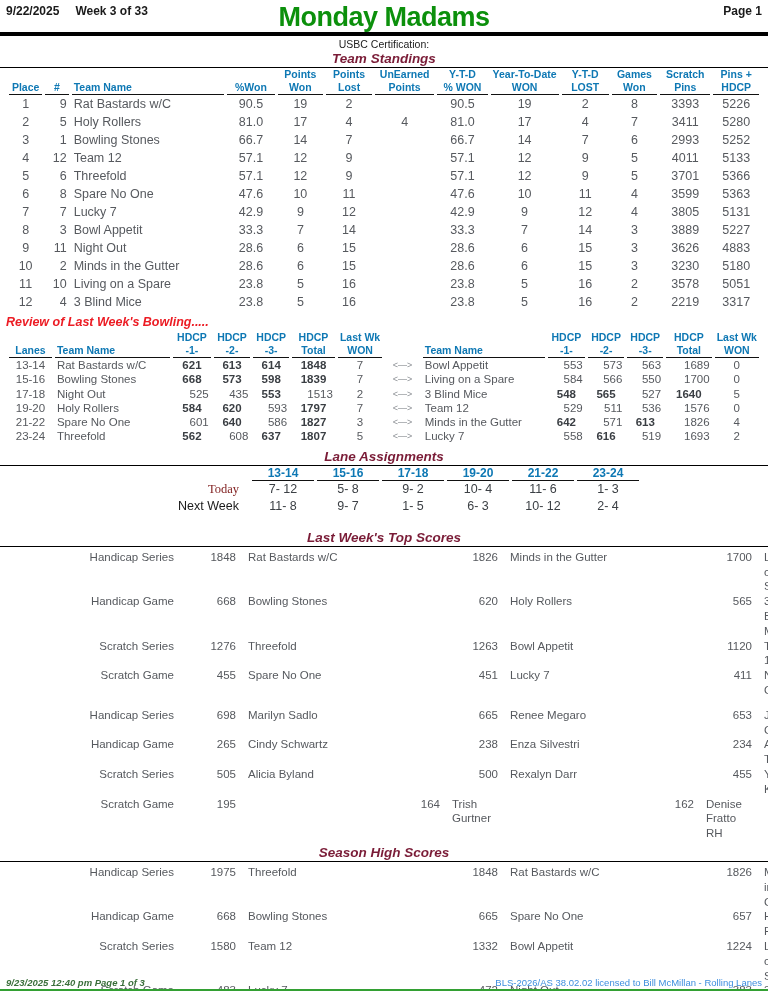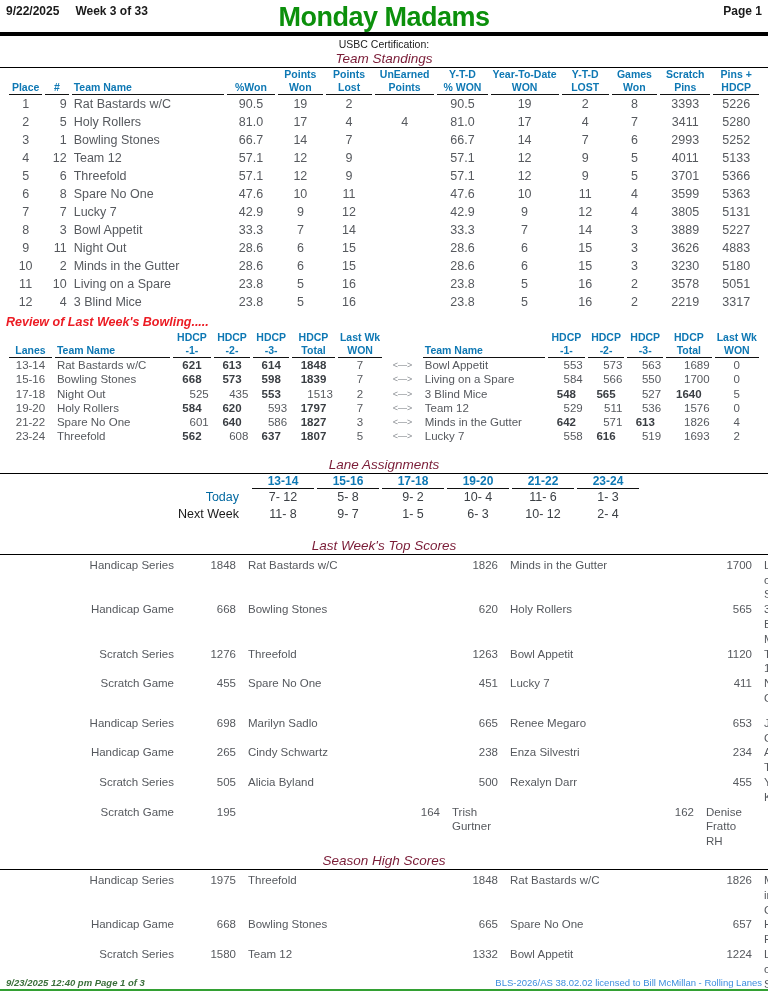--- a/index.html
+++ b/index.html
@@ -13,21 +13,21 @@
   .rule-thin  { border-top:1.5px solid #000; margin:0 -6px; }
 
   
   .hdr-grid { display:grid; grid-template-columns:1fr auto 1fr; align-items:flex-start; }
   .hdr-left { font-weight:bold; font-size:12px; color:#1a1a1a; display:flex; gap:16px; }
   .hdr-right { font-weight:bold; font-size:12px; color:#1a1a1a; text-align:right; }
   .big-title { color:#0c900c; font-weight:bold; font-size:27px; line-height:27px; letter-spacing:-0.5px; }
   .center-name { color:#ef830a; font-weight:bold; font-style:italic; font-size:17px; line-height:19px; text-align:center; }
   .cert { text-align:center; font-size:10.5px; color:#222; line-height:13px; }
 
-  .sec-title { color:#7a1c37; font-weight:normal; font-style:italic; font-size:13.5px; text-align:center; line-height:16px; }
+  .sec-title { color:#7a1c37; font-weight:bold; font-style:italic; font-size:13.5px; text-align:center; line-height:16px; }
   .red-title { color:#ec1c24; font-weight:bold; font-style:italic; font-size:12.5px; text-align:left; line-height:15px; margin-top:4px; }
 
   table { border-collapse:separate; border-spacing:3px 0; }
   th { font-weight:bold; color:#0e78b4; font-size:10.5px; line-height:13px; padding:0 2px; vertical-align:bottom; white-space:nowrap; }
   th.u { border-bottom:1.5px solid #111; }
   td { padding:0 2px; white-space:nowrap; }
 
   
   #standings-table { width:100%; }
   #standings-table td { font-size:12.5px; line-height:18px; color:#56595e; text-align:center; }
@@ -40,21 +40,21 @@
   #review-table td.l { text-align:left; }
   #review-table td.r { text-align:right; }
   #review-table td.b { font-weight:bold; color:#3a3e43;text-align:center; }
   #review-table td.arrow { font-size:9px; color:#8a8e93; }
 
   
   #lane-table { margin:1px auto 0; }
   #lane-table th { font-size:12px; }
   #lane-table td { font-size:12.5px; line-height:17px; color:#3c4045; text-align:center; }
   #lane-table td.lbl { text-align:right; padding-right:10px; color:#1a1a1a; }
-  #lane-table td.lbl.today { color:#0369a1; }
+  #lane-table td.lbl.today { color:#7f1d1d;font-family:Liberation Serif, serif; }
 
   
   .scores { padding:3px 0 2px; }
   .scores .block { margin-bottom:10px; }
   .scores .block:last-child { margin-bottom:2px; }
   .srow { display:grid; grid-template-columns:172px 58px 204px 58px 196px 58px 1fr; font-size:11.5px; line-height:14.8px; color:#56595e; }
   .srow .lab { text-align:right; padding-right:4px; }
   .srow .val { text-align:right; }
   .srow .nam { text-align:left; padding-left:12px; }
 
@@ -462,21 +462,21 @@
           <td class="l">Lucky 7</td>
           <td class="r">558</td>
           <td class="r b">616</td>
           <td class="r">519</td>
           <td class="r">1693</td>
           <td>2</td>
         </tr>
       </tbody>
     </table>
 
-  <div class="sec-title" style="margin-top:13px">Lane Assignments</div>
+  <div class="sec-title" style="margin-top:5px">Lane Assignments</div>
   <div class="rule-thin"></div>
   <table id="lane-table">
       <colgroup>
         <col style="width: 120px;">
         <col style="width: 62px;">
         <col style="width: 62px;">
         <col style="width: 62px;">
         <col style="width: 62px;">
         <col style="width: 62px;">
         <col style="width: 62px;">

